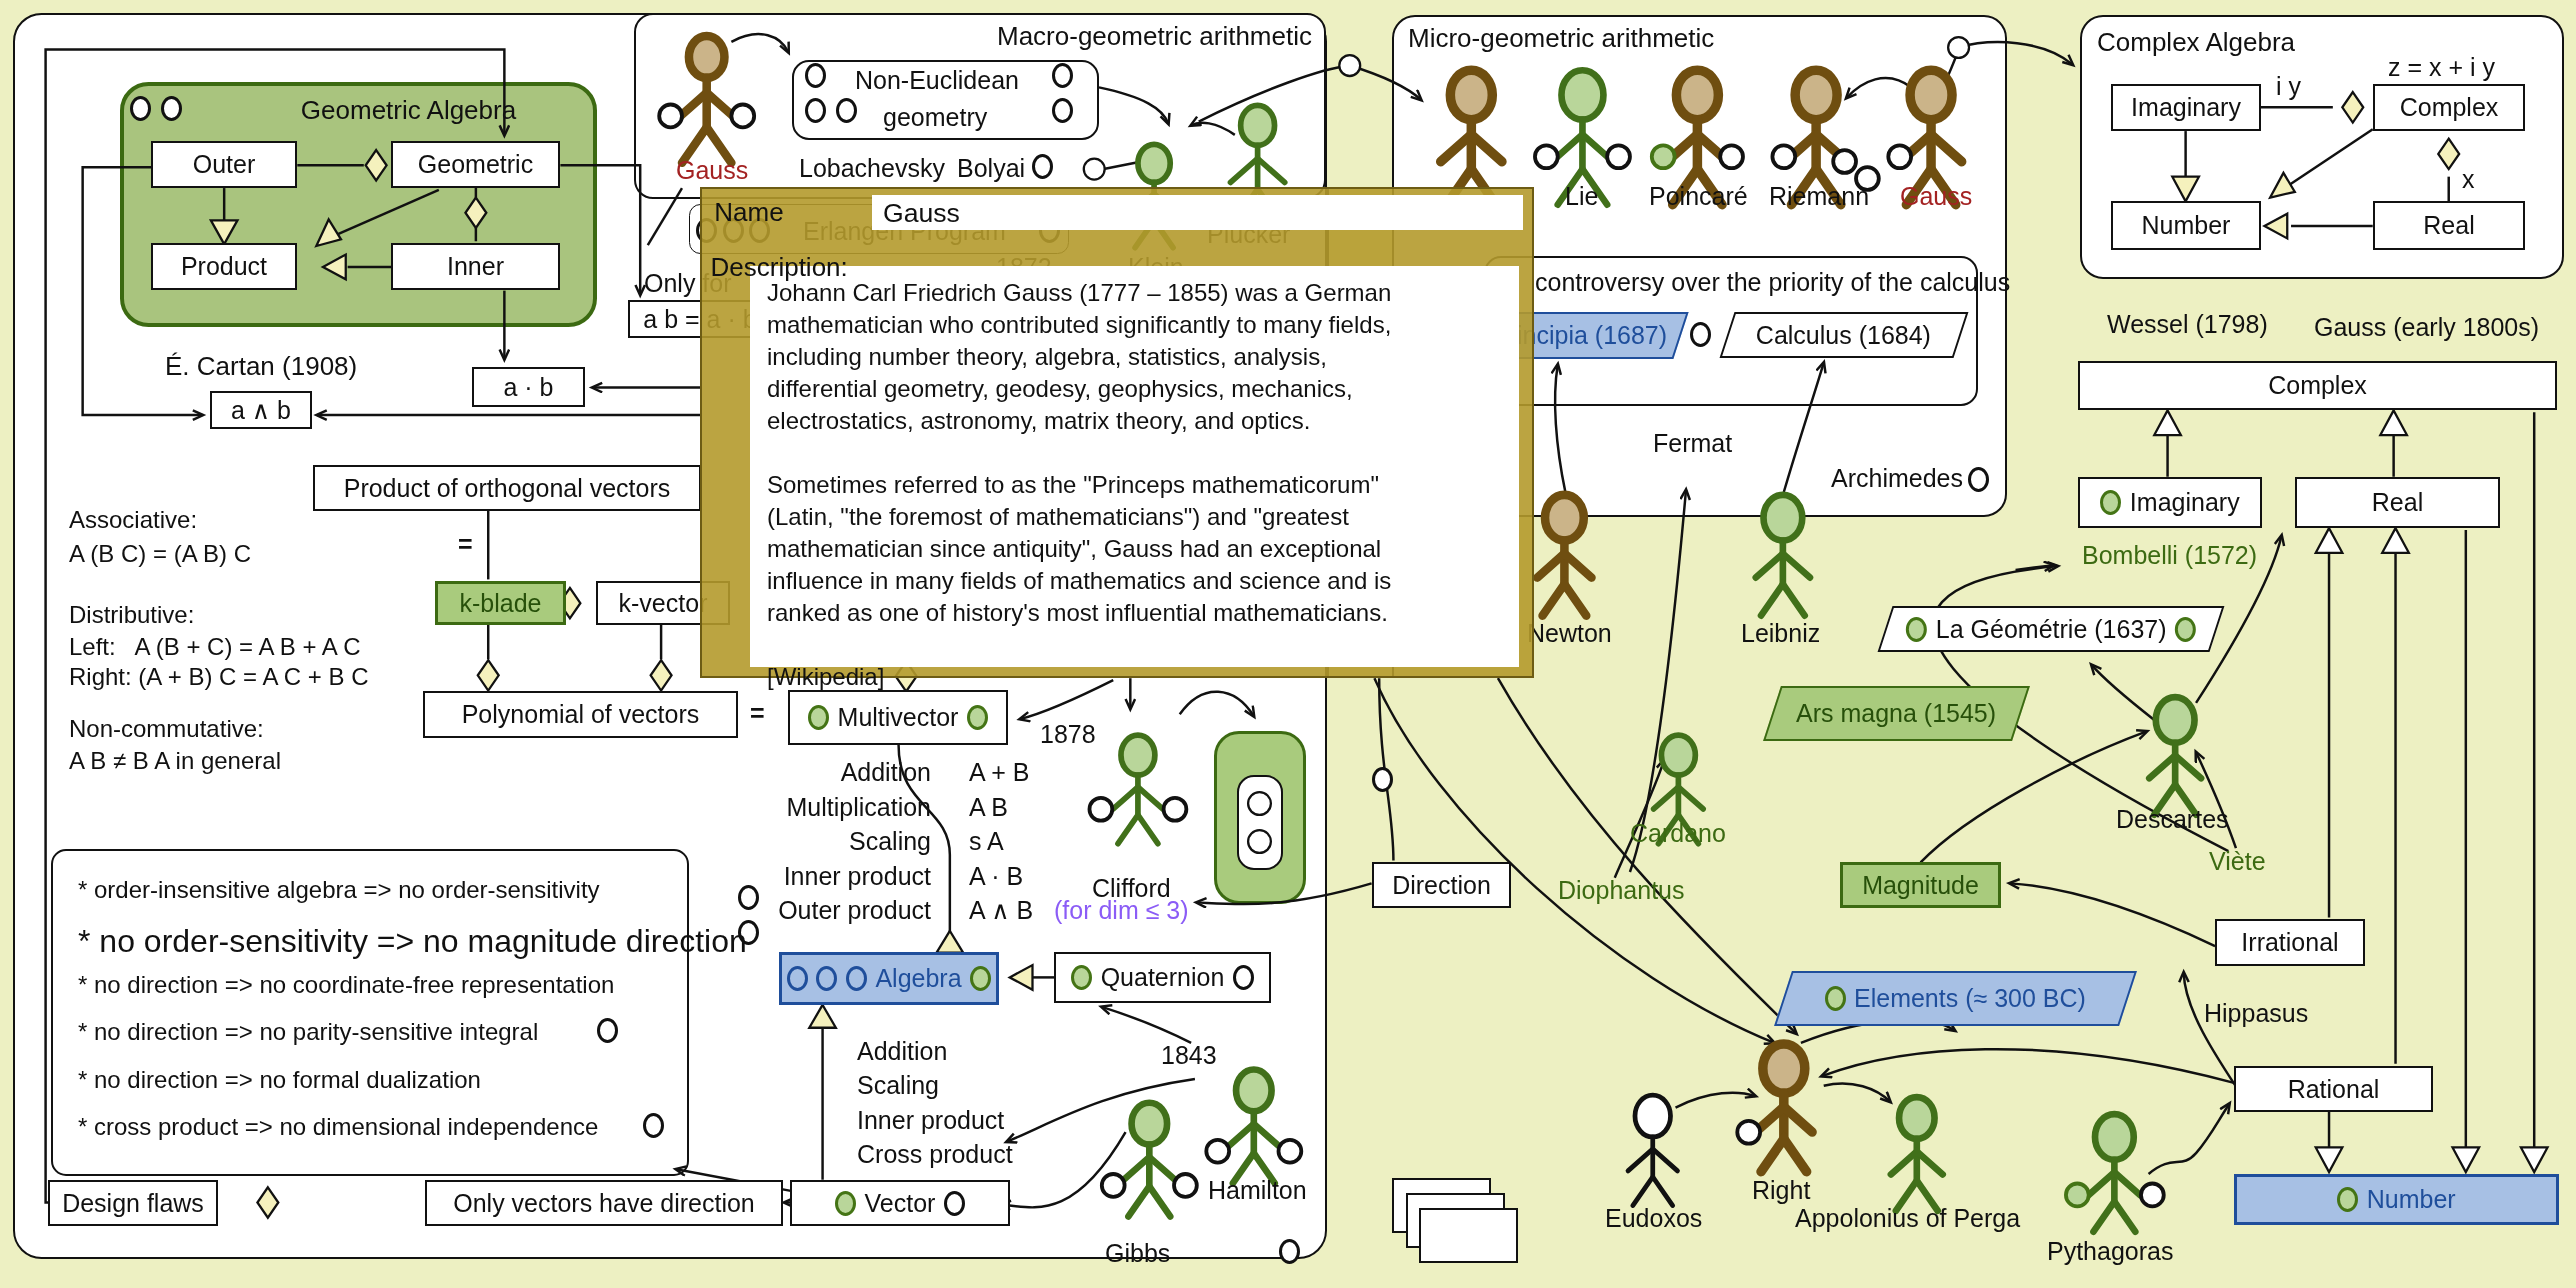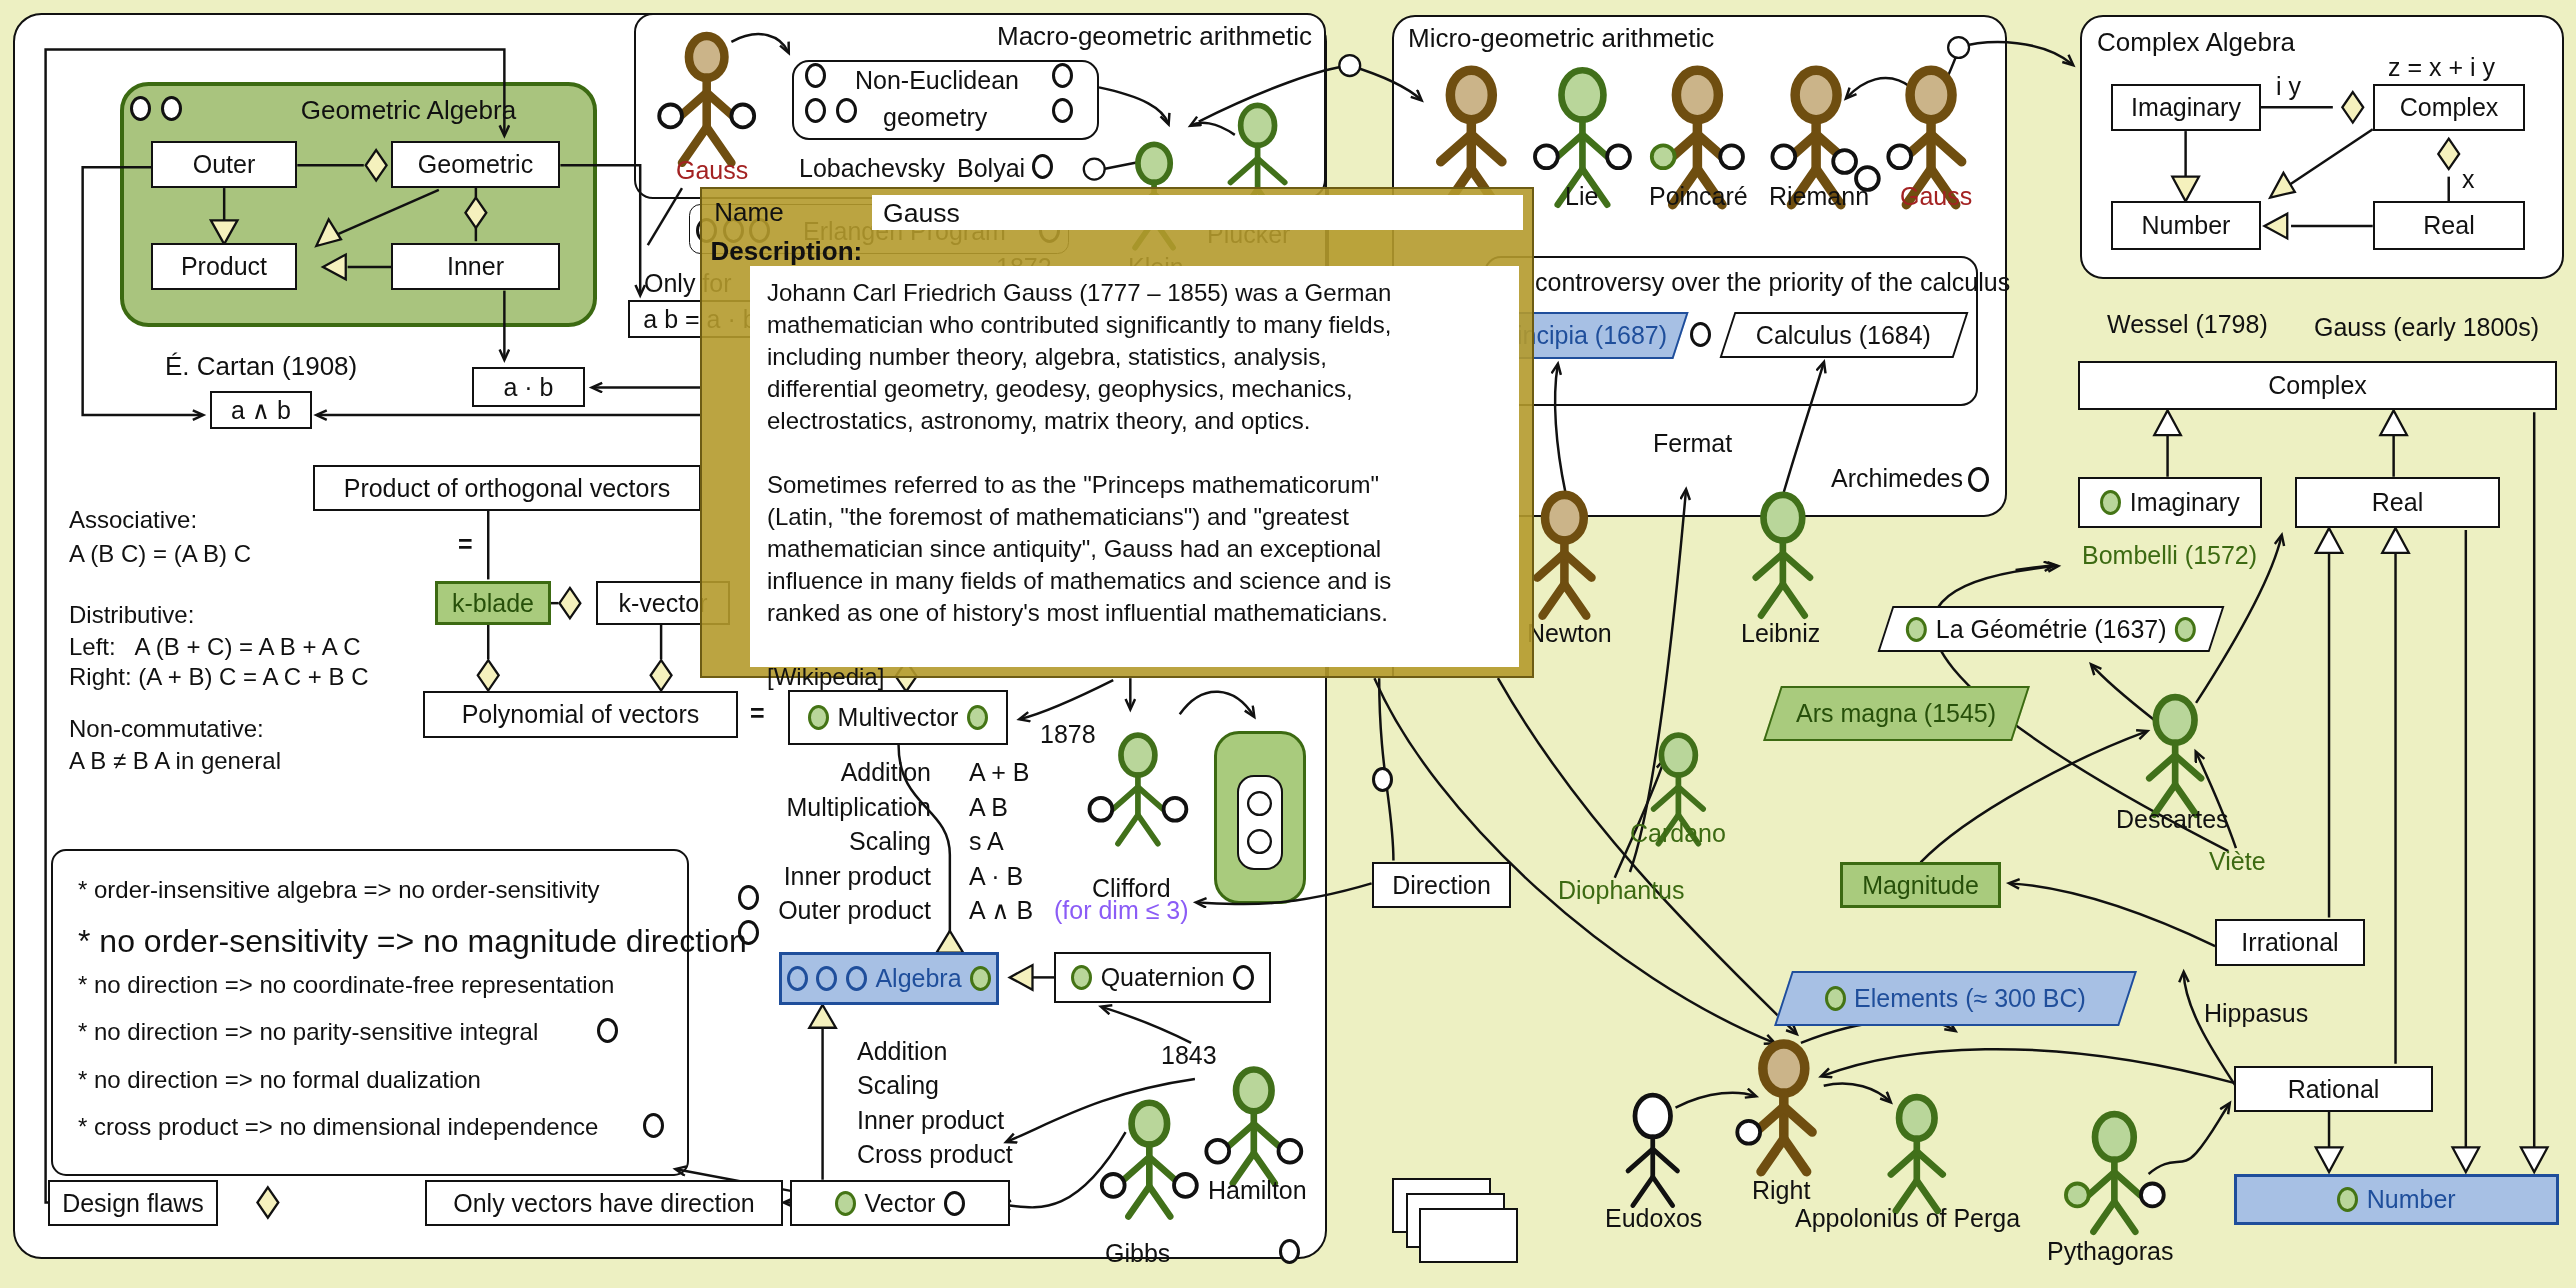--- a/index.html
+++ b/index.html
@@ -326,21 +326,21 @@
     </div>
   <div class="lab" style="left:644px;top:269px;">Only for</div>
   <div class="node" style="left:628px;top:300px;width:161px;height:38px;justify-content:flex-start;padding-left:13.3px;">
       <span>a b = a · b</span>
     </div>
 
   <div class="node" style="left:313px;top:465px;width:388px;height:46px;">
       <span>Product of orthogonal  vectors</span>
     </div>
   <div class="lab" style="left:458px;top:530px;font-weight:bold;">=</div>
-  <div class="node green" style="left:435px;top:581px;width:116px;height:44px;">
+  <div class="node green" style="left:435px;top:581px;width:131px;height:44px;">
       <span>k-blade</span>
     </div>
   <div class="node" style="left:596px;top:581px;width:134px;height:44px;">
       <span>k-vector</span>
     </div>
   <div class="node" style="left:423px;top:691px;width:315px;height:47px;">
       <span>Polynomial of vectors</span>
     </div>
   <div class="lab" style="left:750px;top:699px;font-weight:bold;">=</div>
   <div class="node" style="left:788px;top:690px;width:220px;height:55px;">
@@ -512,21 +512,21 @@
     </div>
   <div class="lab" style="left:1752px;top:1176px;">Right</div>
   <div class="lab" style="left:1605px;top:1204px;">Eudoxos</div>
   <div class="lab" style="left:1795px;top:1204px;">Appolonius of Perga</div>
   <div class="lab" style="left:2047px;top:1237px;">Pythagoras</div>
 
   <div id="popup" style="left:700px;top:187px;width:834px;height:491px;">
     <div class="ptext" style="left:12.3px;top:7.6px;">Name</div>
     <div class="white" style="left:170px;top:5.7px;width:651px;height:35px;"></div>
     <div class="ptext" style="left:181px;top:8.5px;font-size:26.6px;">Gauss</div>
-    <div class="ptext" style="left:8.5px;top:47px;font-weight:bold;">Description:</div>
+    <div class="ptext" style="left:8.5px;top:63px;">Description:</div>
     <div class="white" style="left:48px;top:77px;width:769px;height:401px;">
         <div id="descbody">Johann Carl Friedrich Gauss (1777 – 1855) was a German
 mathematician who contributed significantly to many fields,
 including number theory, algebra, statistics, analysis,
 differential geometry, geodesy, geophysics, mechanics,
 electrostatics, astronomy, matrix theory, and optics.
 
 Sometimes referred to as the "Princeps mathematicorum"
 (Latin, "the foremost of mathematicians") and "greatest
 mathematician since antiquity", Gauss had an exceptional

